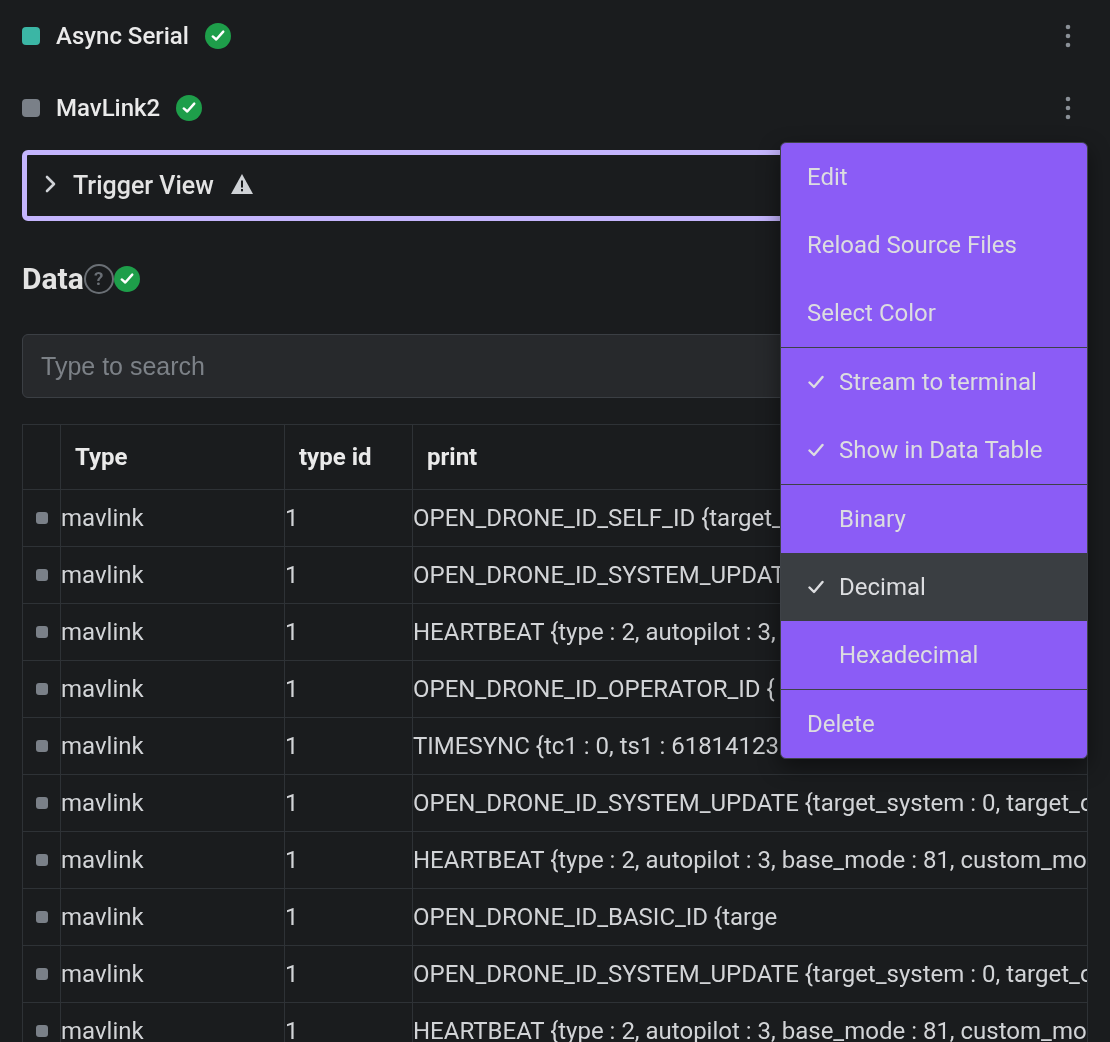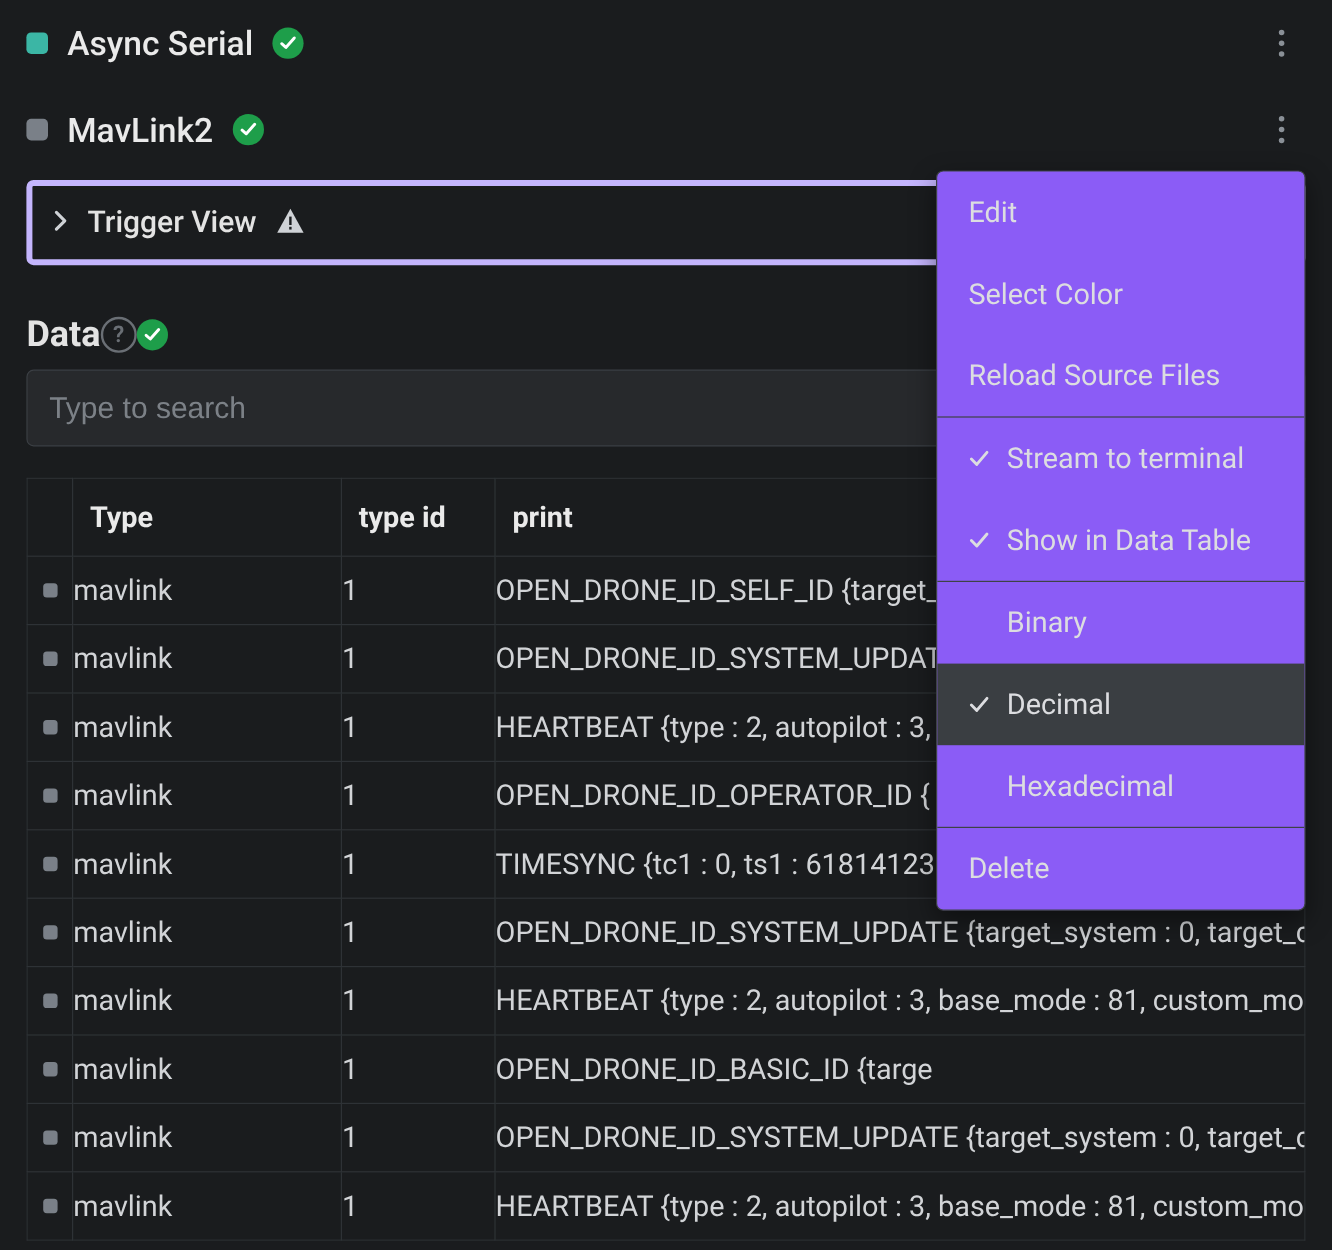--- a/index.html
+++ b/index.html
@@ -22,21 +22,21 @@
   }
   .color-swatch {
     width: 18px; height: 18px;
     border-radius: 4px;
     flex-shrink: 0;
   }
   .swatch-teal { background: #3bb6a5; }
   .swatch-gray { background: #7a8088; }
 
   .panel-title {
-    font-size: 28px;
+    font-size: 24px;
     font-weight: 500;
     color: #eaeaea;
   }
 
   .status-badge {
     width: 26px; height: 26px;
     border-radius: 50%;
     background: #1e9e4a;
     display: flex;
     align-items: center;
@@ -93,21 +93,21 @@
     border-radius: 50%;
     display: flex;
     align-items: center;
     justify-content: center;
     color: #6a6f75;
     font-size: 19px;
     font-weight: 600;
   }
 
   .search-box {
-    margin-top: 12px;
+    margin-top: 38px;
     width: 100%;
     height: 64px;
     background: #27292c;
     border: 1px solid #3b3f44;
     border-radius: 6px;
     padding: 0 18px;
     color: #e3e3e3;
     font-size: 25px;
     outline: none;
   }
@@ -358,24 +358,24 @@
     </table>
   </div>
 
 </div>
 
 <div class="menu" id="ctx-menu">
     <div class="menu-item no-check">
       <span class="label">Edit</span>
     </div>
     <div class="menu-item no-check">
+      <span class="label">Reload Source Files</span>
+    </div>
+    <div class="menu-item no-check">
       <span class="label">Select Color</span>
-    </div>
-    <div class="menu-item no-check">
-      <span class="label">Reload Source Files</span>
     </div>
     <div class="menu-sep"></div>
     <div class="menu-item">
       <span class="check-slot">
         <svg viewBox="0 0 16 14">
           <path d="M1.5 7.5 L6 12 L14.5 2" stroke="#dcdde0" stroke-width="2.4" fill="none" stroke-linecap="round" stroke-linejoin="round"></path>
         </svg>
       </span>
       <span class="label">Stream to terminal</span>
     </div>

